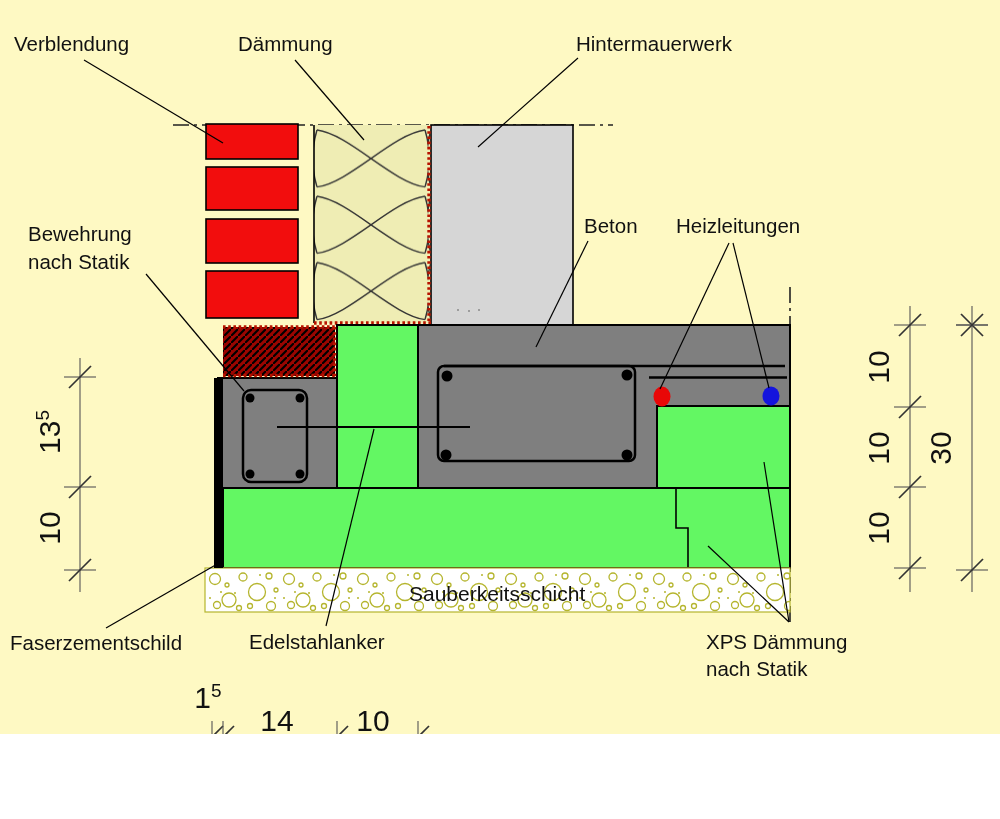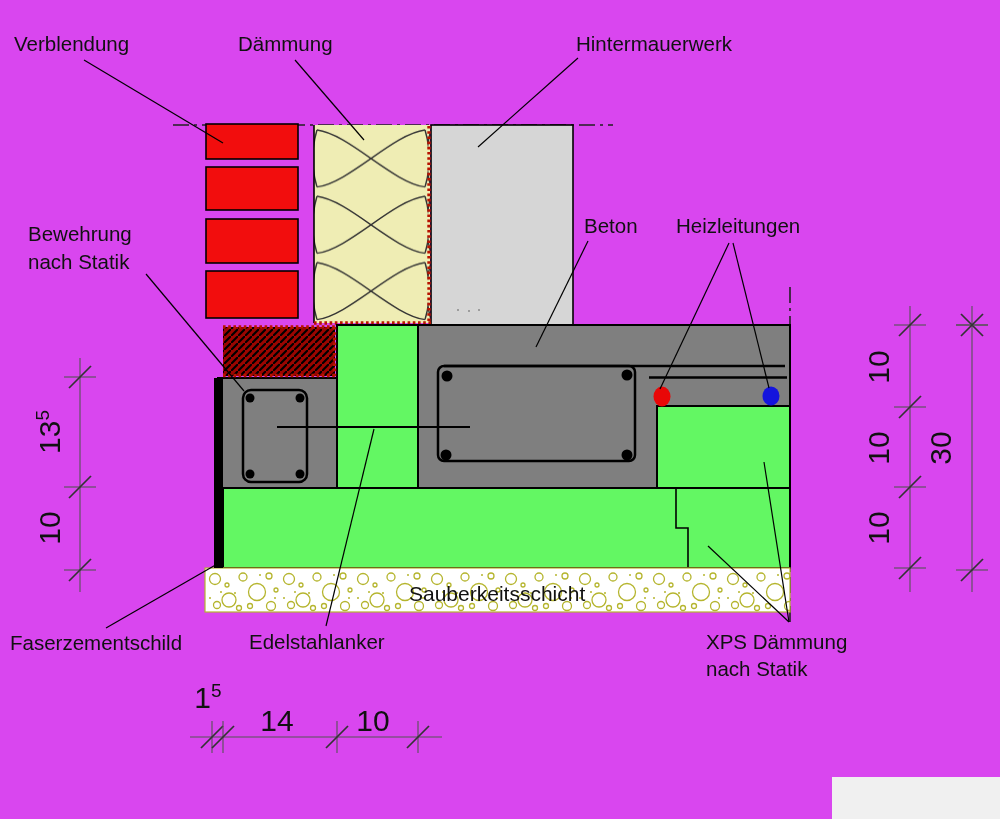--- a/index.html
+++ b/index.html
@@ -1,19 +1,19 @@
 <!DOCTYPE html>
 <html><head>
 <meta charset="utf-8">
 <style>
   html,body{margin:0;padding:0;background:#ffffff;}
   .canvas{
     position:relative;
-    width:1000px;height:819px;
-    background:#d946ef;
+    width:1000px;height:734px;
+    background:#fef9c3;
     font-family:"Liberation Sans", sans-serif;
     overflow:hidden;
   }
   svg text{font-family:"Liberation Sans", sans-serif; fill:#111;}
   .lbl{font-size:20.5px;}
   .dim{font-size:30px;}
   .dimsup{font-size:19px;}
 </style>
 </head>
 <body>

